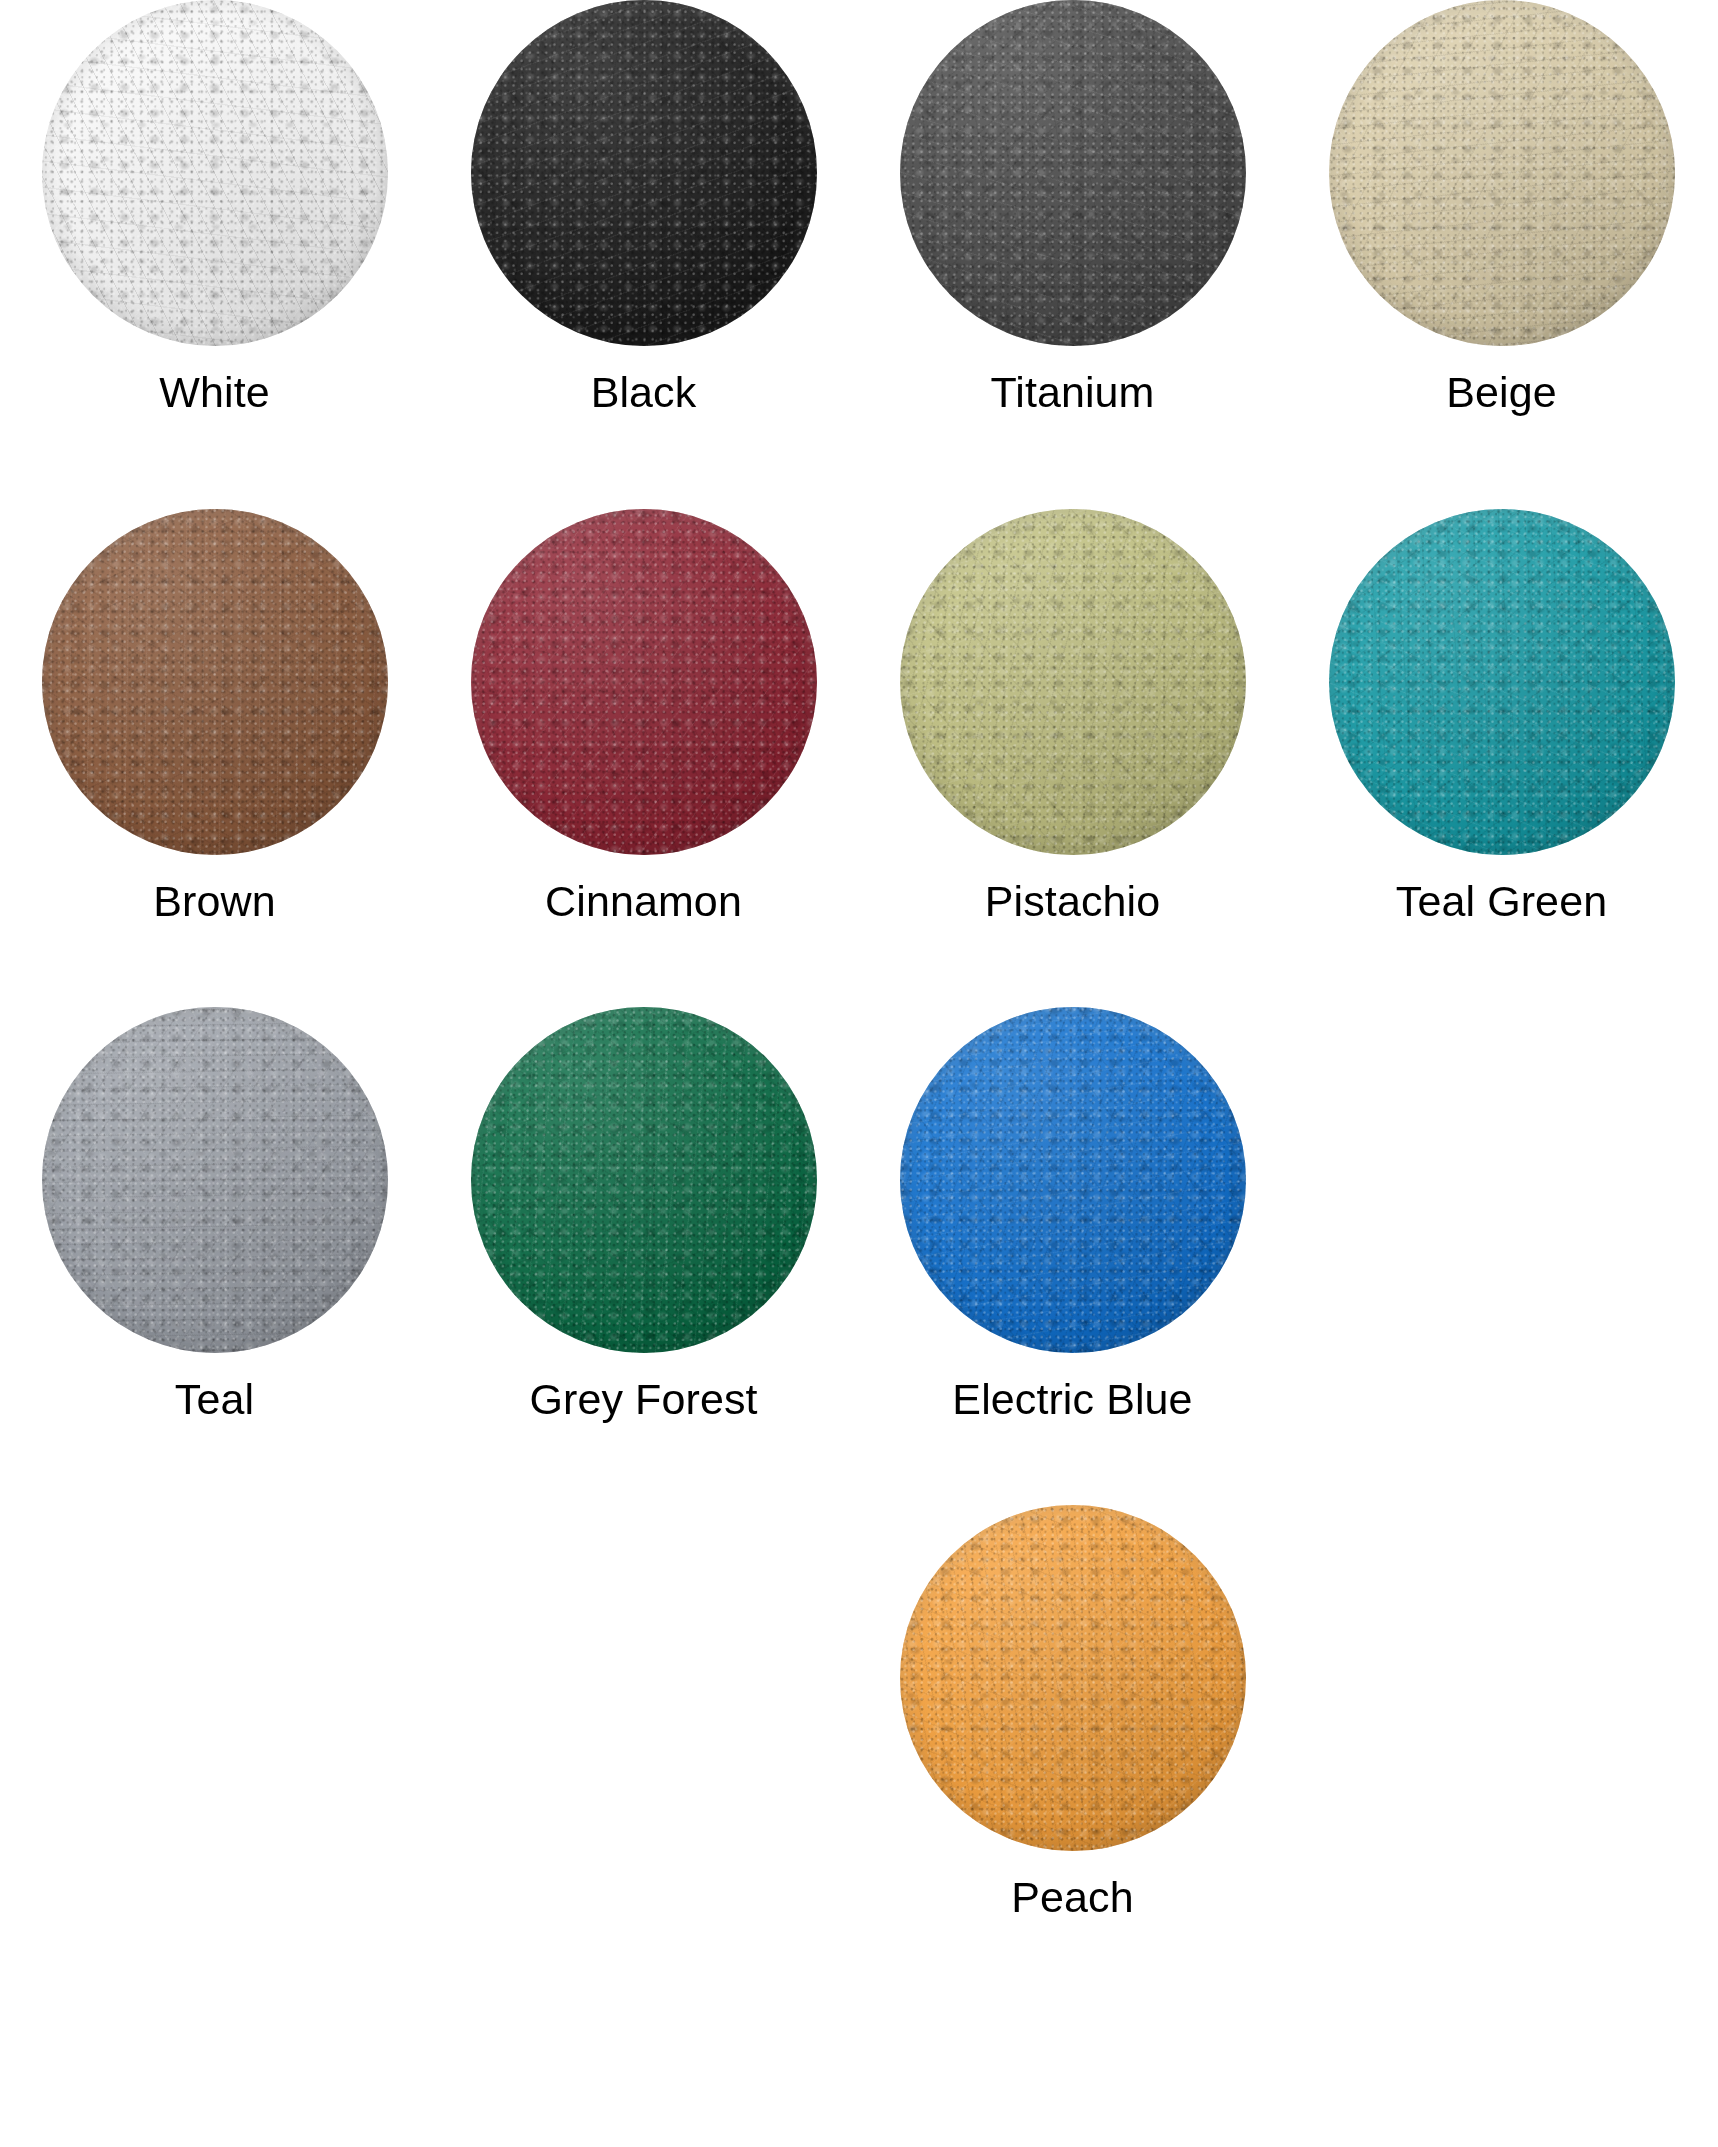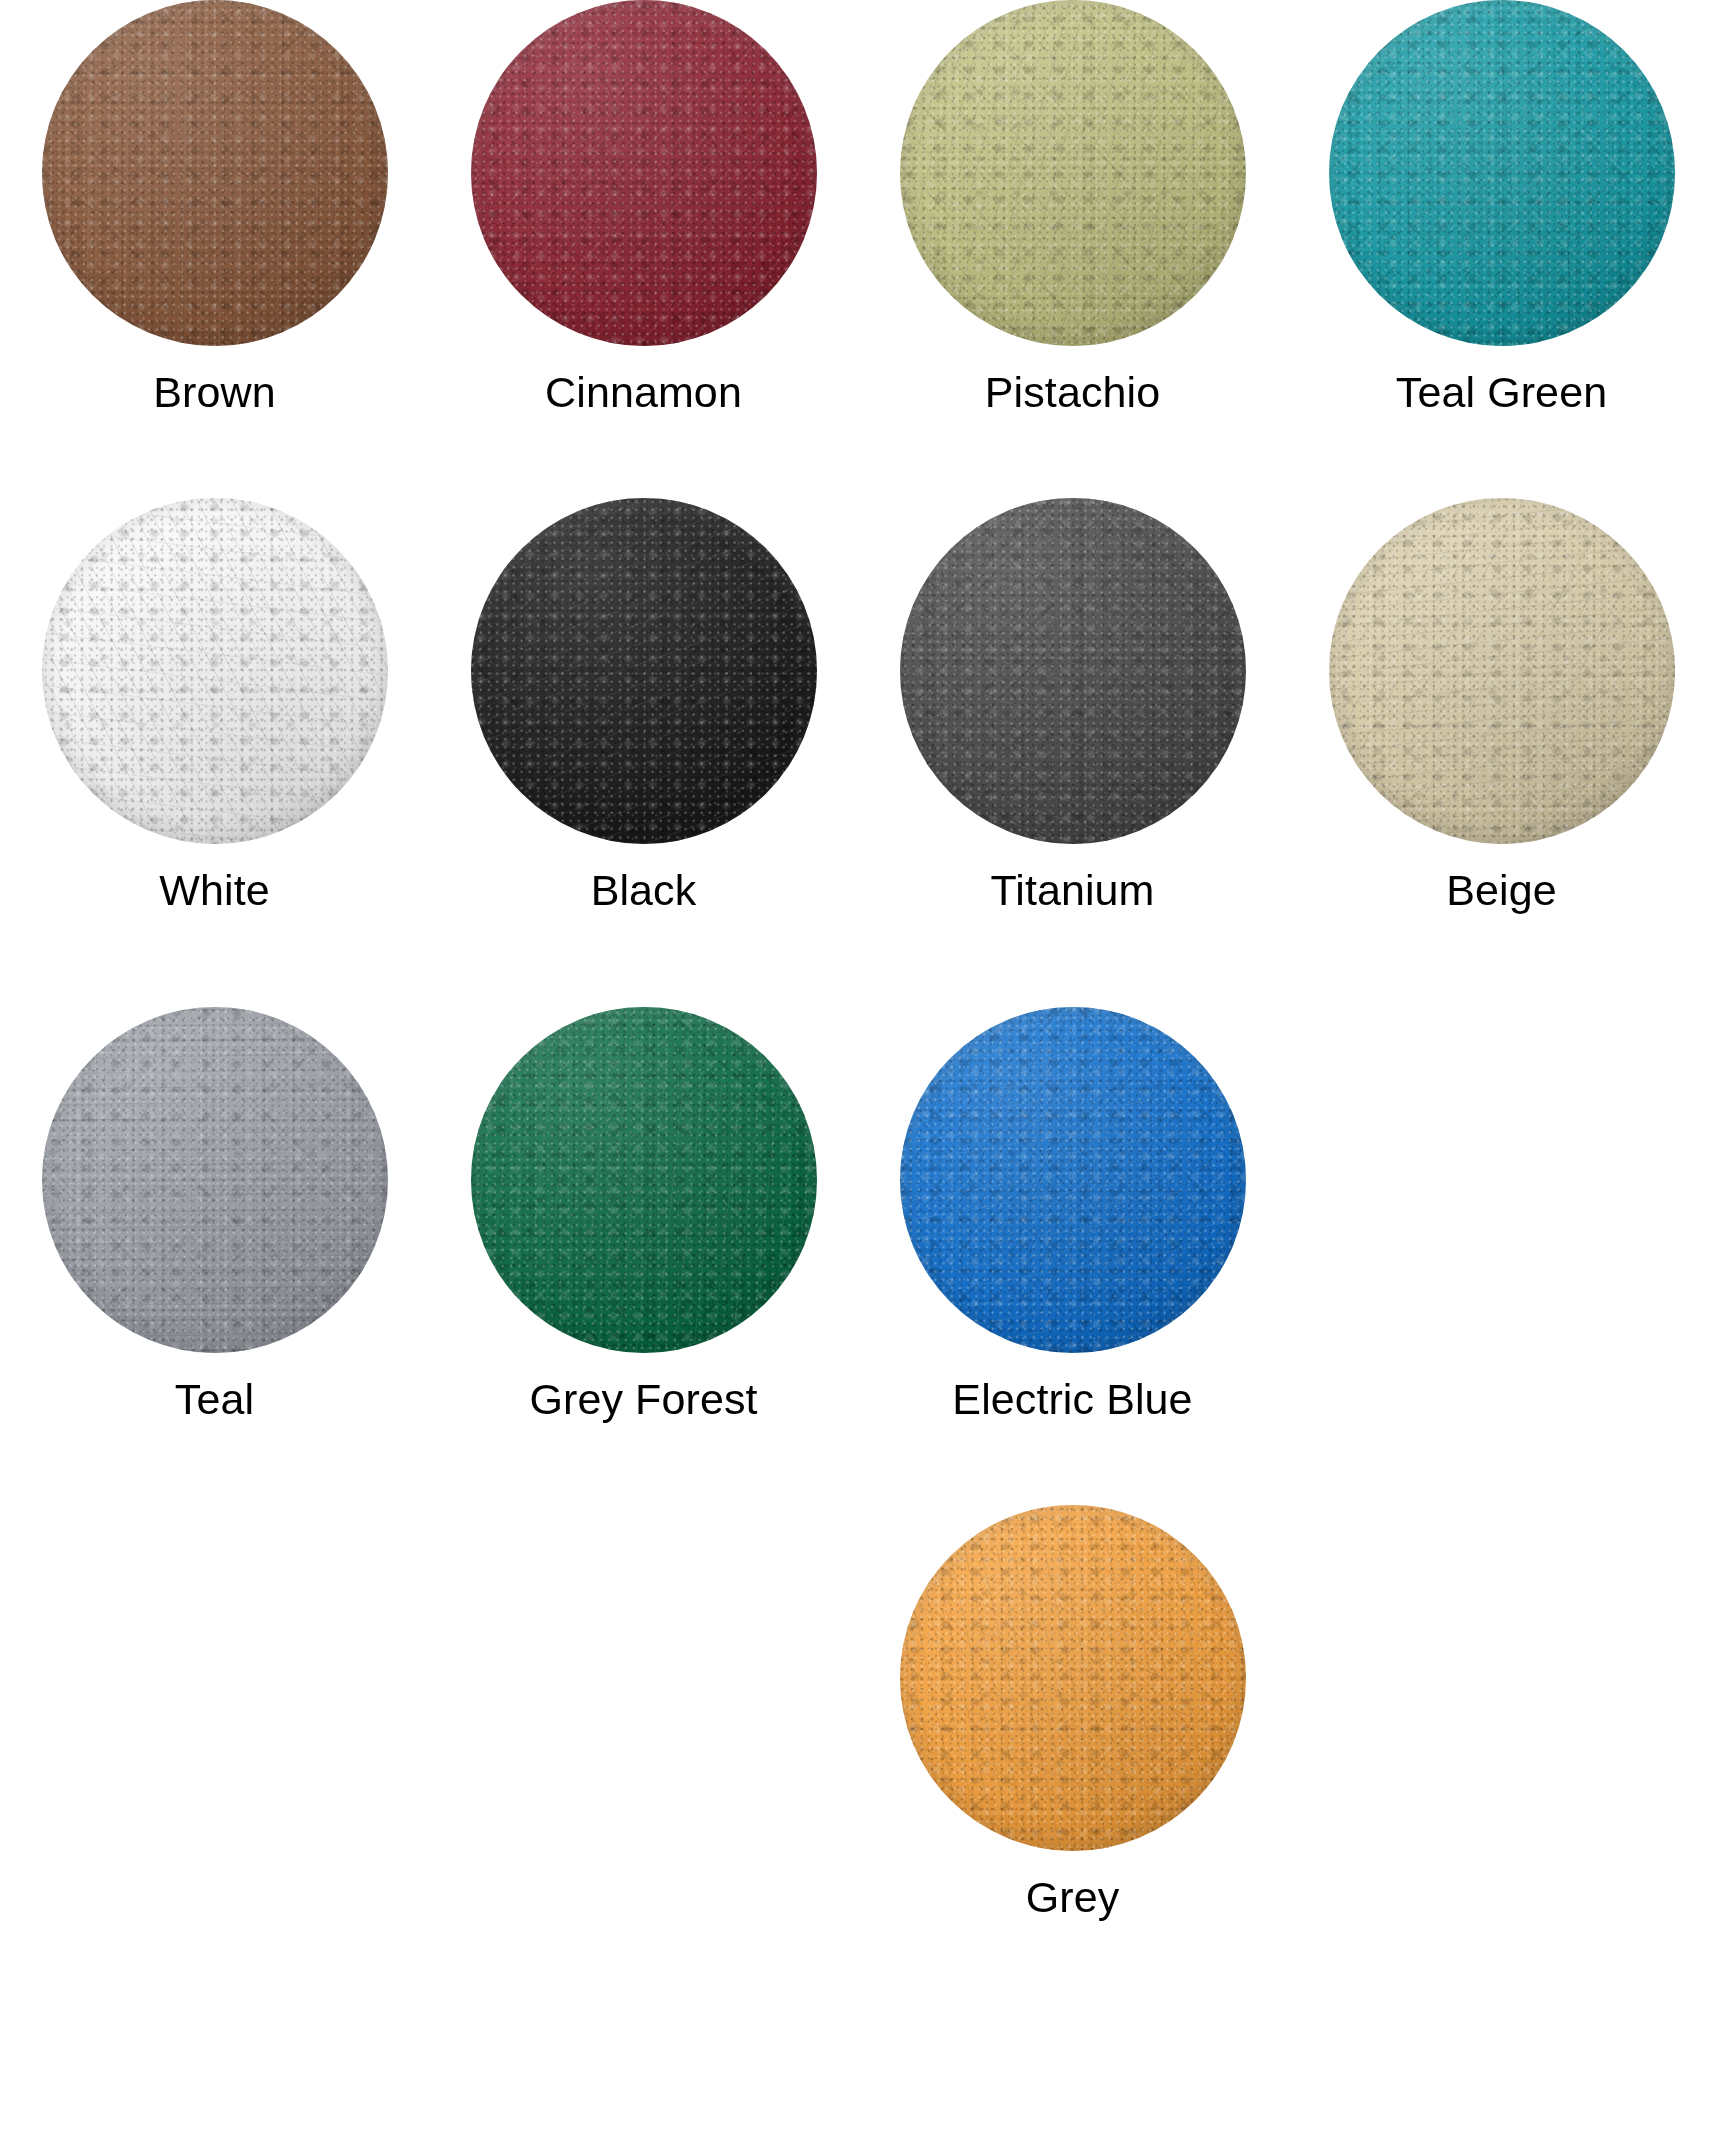--- a/index.html
+++ b/index.html
@@ -120,20 +120,59 @@
     text-align: center;
     white-space: nowrap;
     letter-spacing: 0.1px;
   }
 </style>
 </head>
 <body>
 
 <div id="swatch-chart">
 
+  <div class="swatch-row row-1">
+    <div class="swatch-cell">
+      <div class="swatch-disc" style="background-color: rgb(247, 247, 247);">
+        <div class="grain-shade"></div>
+        <div class="grain-mid" style="background-position: 0px 0px, 10px 8.2px, 17.3px 3.6px;"></div>
+        <div class="grain-crack" style="transform: rotate(0deg);"></div>
+        <div class="grain-fine" style="background-position: 0px 0px, 2.7px 4.5px, 5.5px 1.8px, 1.8px 6.4px;"></div>
+      </div>
+      <div class="swatch-label">White</div>
+    </div>
+    <div class="swatch-cell">
+      <div class="swatch-disc" style="background-color: rgb(28, 28, 28);">
+        <div class="grain-shade"></div>
+        <div class="grain-mid" style="background-position: 21px 11.8px, 31px 20px, 38px 15.5px;"></div>
+        <div class="grain-crack" style="transform: rotate(37deg);"></div>
+        <div class="grain-fine" style="background-position: 11.8px 21px, 14.5px 25.5px, 17.3px 23px, 13.6px 27px;"></div>
+      </div>
+      <div class="swatch-label">Black</div>
+    </div>
+    <div class="swatch-cell">
+      <div class="swatch-disc" style="background-color: rgb(74, 74, 74);">
+        <div class="grain-shade"></div>
+        <div class="grain-mid" style="background-position: 5.5px 23.6px, 15.5px 32px, 23px 27px;"></div>
+        <div class="grain-crack" style="transform: rotate(74deg);"></div>
+        <div class="grain-fine" style="background-position: 23.6px 5.5px, 26px 10px, 29px 7.3px, 25.5px 11.8px;"></div>
+      </div>
+      <div class="swatch-label">Titanium</div>
+    </div>
+    <div class="swatch-cell">
+      <div class="swatch-disc" style="background-color: rgb(217, 204, 168);">
+        <div class="grain-shade"></div>
+        <div class="grain-mid" style="background-position: 26px 35px, 36px 44px, 44px 39px;"></div>
+        <div class="grain-crack" style="transform: rotate(111deg);"></div>
+        <div class="grain-fine" style="background-position: 35px 26px, 38px 31px, 41px 28px, 37px 33px;"></div>
+      </div>
+      <div class="swatch-label">Beige</div>
+    </div>
+  </div>
+
   <div class="swatch-row row-2">
     <div class="swatch-cell">
       <div class="swatch-disc" style="background-color: rgb(139, 90, 60);">
         <div class="grain-shade"></div>
         <div class="grain-mid" style="background-position: 11px 11px, 21px 19px, 28px 14.5px;"></div>
         <div class="grain-crack" style="transform: rotate(148deg);"></div>
         <div class="grain-fine" style="background-position: 11px 11px, 13.6px 15.5px, 16.4px 12.7px, 12.7px 17.3px;"></div>
       </div>
       <div class="swatch-label">Brown</div>
     </div>
@@ -156,59 +195,20 @@
       <div class="swatch-label">Pistachio</div>
     </div>
     <div class="swatch-cell">
       <div class="swatch-disc" style="background-color: rgb(21, 154, 165);">
         <div class="grain-shade"></div>
         <div class="grain-mid" style="background-position: 0.9px 10px, 11px 18px, 18px 13.6px;"></div>
         <div class="grain-crack" style="transform: rotate(259deg);"></div>
         <div class="grain-fine" style="background-position: 10px 0.9px, 12.7px 5.5px, 15.5px 2.7px, 11.8px 7.3px;"></div>
       </div>
       <div class="swatch-label">Teal Green</div>
-    </div>
-  </div>
-
-  <div class="swatch-row row-1">
-    <div class="swatch-cell">
-      <div class="swatch-disc" style="background-color: rgb(247, 247, 247);">
-        <div class="grain-shade"></div>
-        <div class="grain-mid" style="background-position: 0px 0px, 10px 8.2px, 17.3px 3.6px;"></div>
-        <div class="grain-crack" style="transform: rotate(0deg);"></div>
-        <div class="grain-fine" style="background-position: 0px 0px, 2.7px 4.5px, 5.5px 1.8px, 1.8px 6.4px;"></div>
-      </div>
-      <div class="swatch-label">White</div>
-    </div>
-    <div class="swatch-cell">
-      <div class="swatch-disc" style="background-color: rgb(28, 28, 28);">
-        <div class="grain-shade"></div>
-        <div class="grain-mid" style="background-position: 21px 11.8px, 31px 20px, 38px 15.5px;"></div>
-        <div class="grain-crack" style="transform: rotate(37deg);"></div>
-        <div class="grain-fine" style="background-position: 11.8px 21px, 14.5px 25.5px, 17.3px 23px, 13.6px 27px;"></div>
-      </div>
-      <div class="swatch-label">Black</div>
-    </div>
-    <div class="swatch-cell">
-      <div class="swatch-disc" style="background-color: rgb(74, 74, 74);">
-        <div class="grain-shade"></div>
-        <div class="grain-mid" style="background-position: 5.5px 23.6px, 15.5px 32px, 23px 27px;"></div>
-        <div class="grain-crack" style="transform: rotate(74deg);"></div>
-        <div class="grain-fine" style="background-position: 23.6px 5.5px, 26px 10px, 29px 7.3px, 25.5px 11.8px;"></div>
-      </div>
-      <div class="swatch-label">Titanium</div>
-    </div>
-    <div class="swatch-cell">
-      <div class="swatch-disc" style="background-color: rgb(217, 204, 168);">
-        <div class="grain-shade"></div>
-        <div class="grain-mid" style="background-position: 26px 35px, 36px 44px, 44px 39px;"></div>
-        <div class="grain-crack" style="transform: rotate(111deg);"></div>
-        <div class="grain-fine" style="background-position: 35px 26px, 38px 31px, 41px 28px, 37px 33px;"></div>
-      </div>
-      <div class="swatch-label">Beige</div>
     </div>
   </div>
 
   <div class="swatch-row row-3">
     <div class="swatch-cell">
       <div class="swatch-disc" style="background-color: rgb(155, 160, 168);">
         <div class="grain-shade"></div>
         <div class="grain-mid" style="background-position: 22px 22px, 32px 30px, 39px 25.5px;"></div>
         <div class="grain-crack" style="transform: rotate(296deg);"></div>
         <div class="grain-fine" style="background-position: 22px 22px, 24.5px 26px, 27px 23.6px, 23.6px 28px;"></div>
@@ -244,18 +244,18 @@
       <div class="swatch-disc"></div>
       <div class="swatch-label"></div>
     </div>
     <div class="swatch-cell">
       <div class="swatch-disc" style="background-color: rgb(244, 160, 60);">
         <div class="grain-shade"></div>
         <div class="grain-mid" style="background-position: 23px 32px, 33px 40px, 40px 35px;"></div>
         <div class="grain-crack" style="transform: rotate(195deg);"></div>
         <div class="grain-fine" style="background-position: 32px 23px, 35px 27px, 37px 24.5px, 34px 29px;"></div>
       </div>
-      <div class="swatch-label">Grey</div>
+      <div class="swatch-label">Peach</div>
     </div>
   </div>
 
 </div>
 
 
 </body></html>

